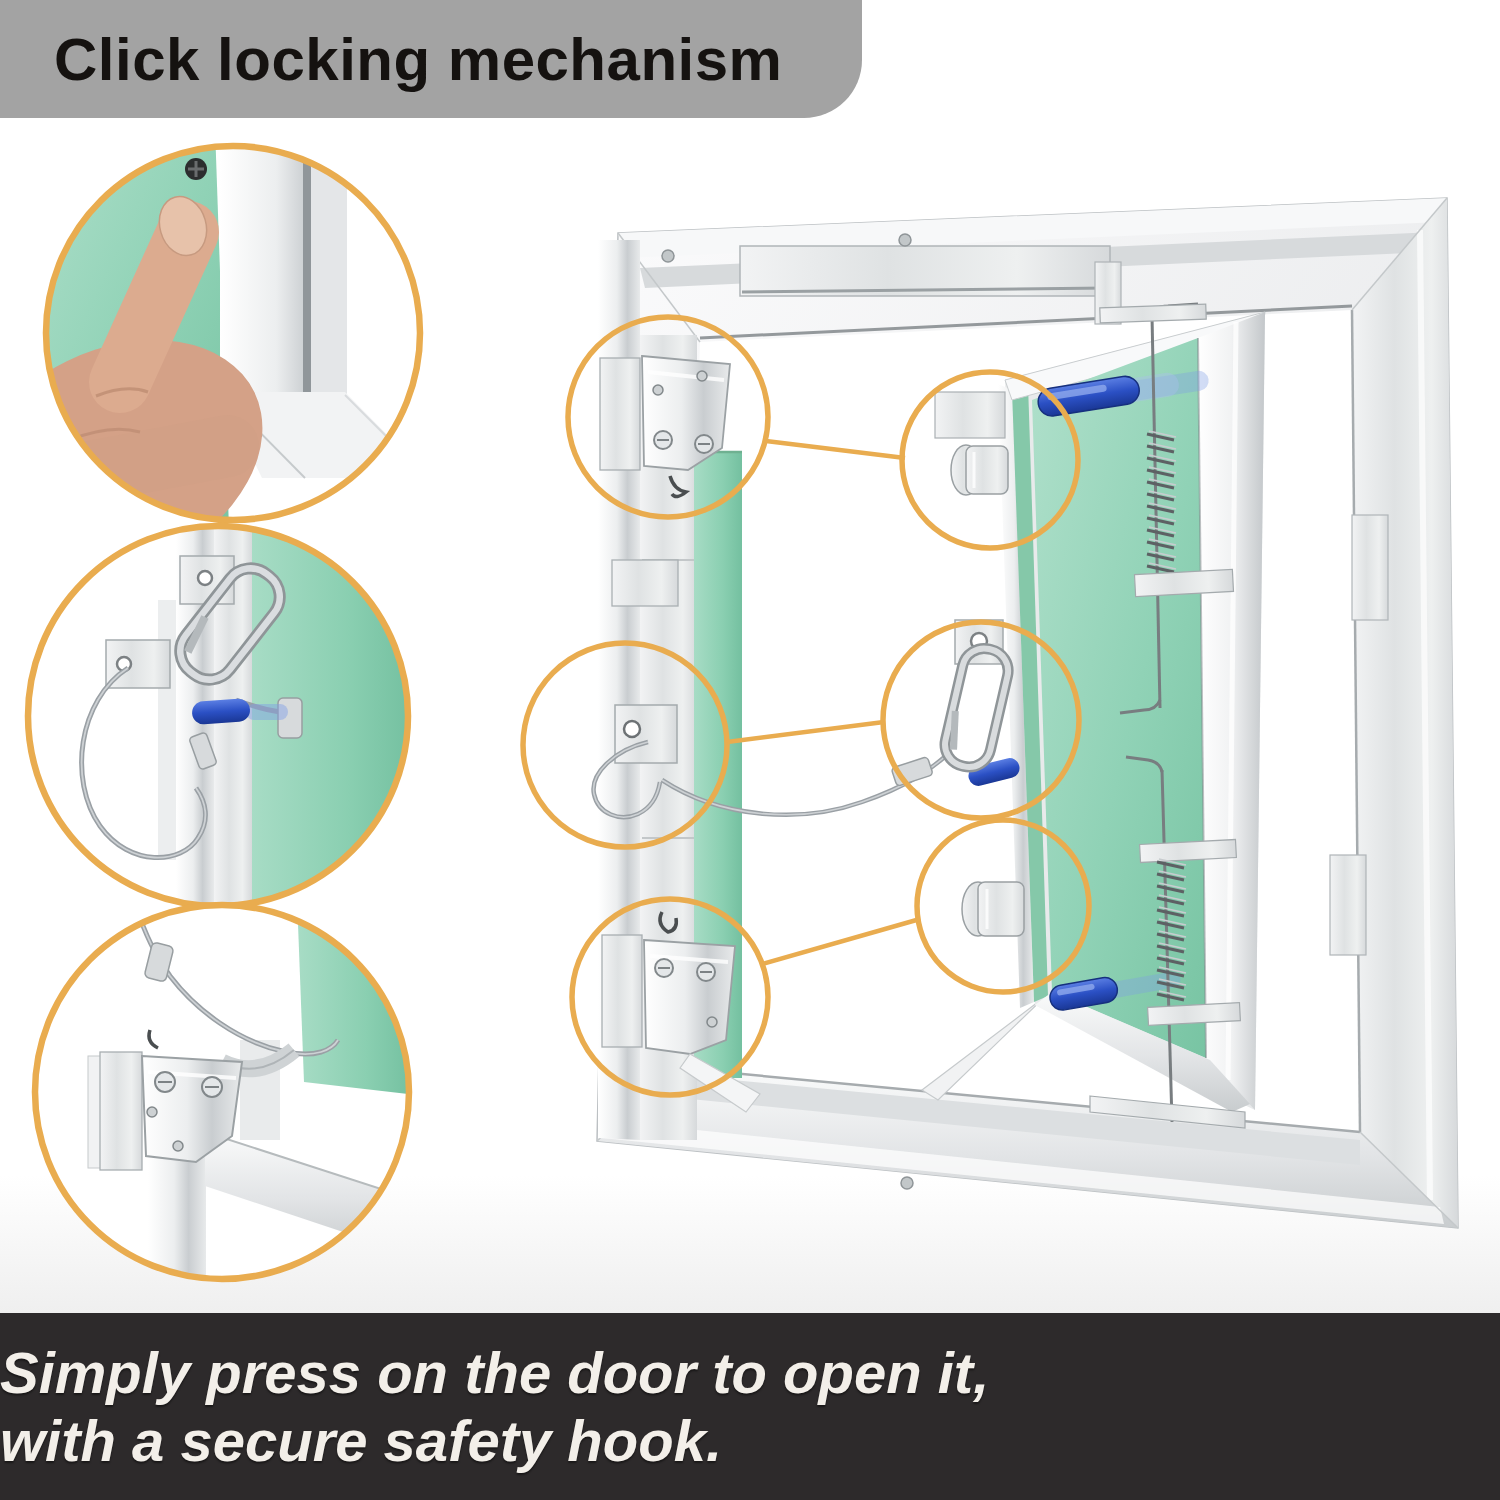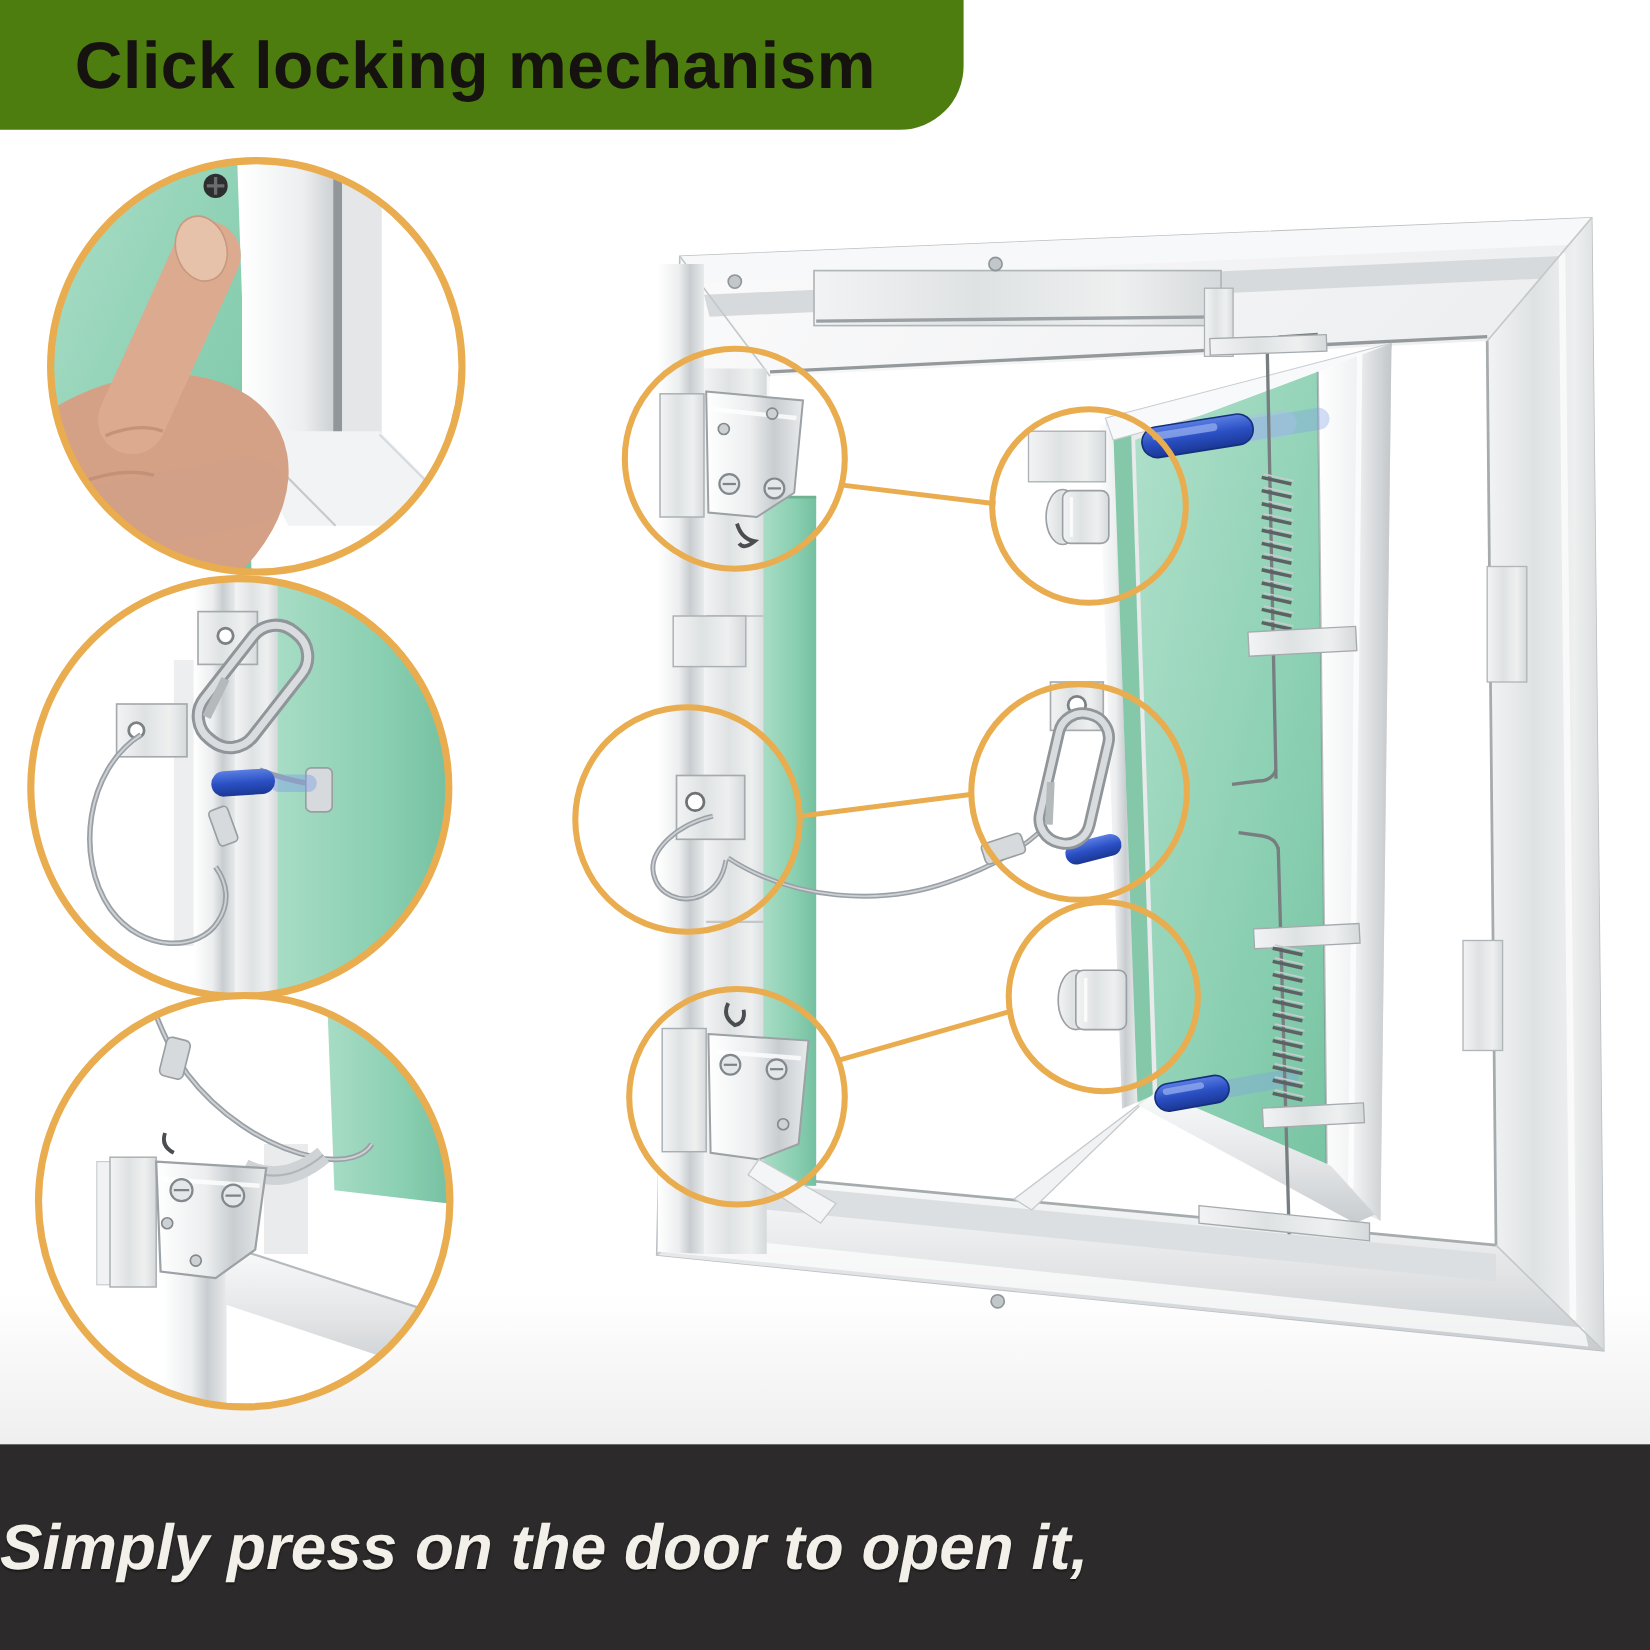--- a/index.html
+++ b/index.html
@@ -1,20 +1,20 @@
 <!DOCTYPE html>
 <html><head>
 <meta charset="utf-8">
 <style>
   html,body{margin:0;padding:0;background:#ffffff;}
   .canvas{position:relative;width:1500px;height:1500px;overflow:hidden;background:#ffffff;
           font-family:"Liberation Sans",sans-serif;}
   .figure-svg{position:absolute;left:0;top:0;z-index:1;}
   .header-banner{position:absolute;left:0;top:0;width:862px;height:118px;z-index:3;
-                 background:#4d7c0f;border-radius:0 0 58px 0;display:flex;align-items:center;padding-left:14px;}
+                 background:#a3a3a3;border-radius:0 0 58px 0;display:flex;align-items:center;}
   .header-banner .title{padding-left:54px;font-size:60px;font-weight:700;color:#151210;
                         letter-spacing:.5px;white-space:nowrap;}
   .footer-banner{position:absolute;left:0;top:1313px;width:1500px;height:187px;z-index:3;
                  background:#2D2A2B;display:flex;flex-direction:column;justify-content:center;
                  align-items:flex-start;gap:2px;}
   .footer-banner .cap-line{font-size:58px;line-height:66px;font-weight:700;font-style:italic;
                            color:#F3EFE9;text-shadow:0 2px 2px rgba(0,0,0,.45);white-space:nowrap;}
 </style>
 </head>
 <body>
@@ -333,15 +333,16 @@
       <circle cx="222" cy="1092" r="187" fill="none" stroke="#E9AC4F" stroke-width="6.5"></circle>
     </g>
   </svg>
 
   <div class="header-banner">
     <span class="title">Click locking mechanism</span>
   </div>
 
   <div class="footer-banner">
     <span class="cap-line">Simply press on the door to open it,</span>
+    <span class="cap-line">with a secure safety hook.</span>
   </div>
 
 </div>
 
 </body></html>

